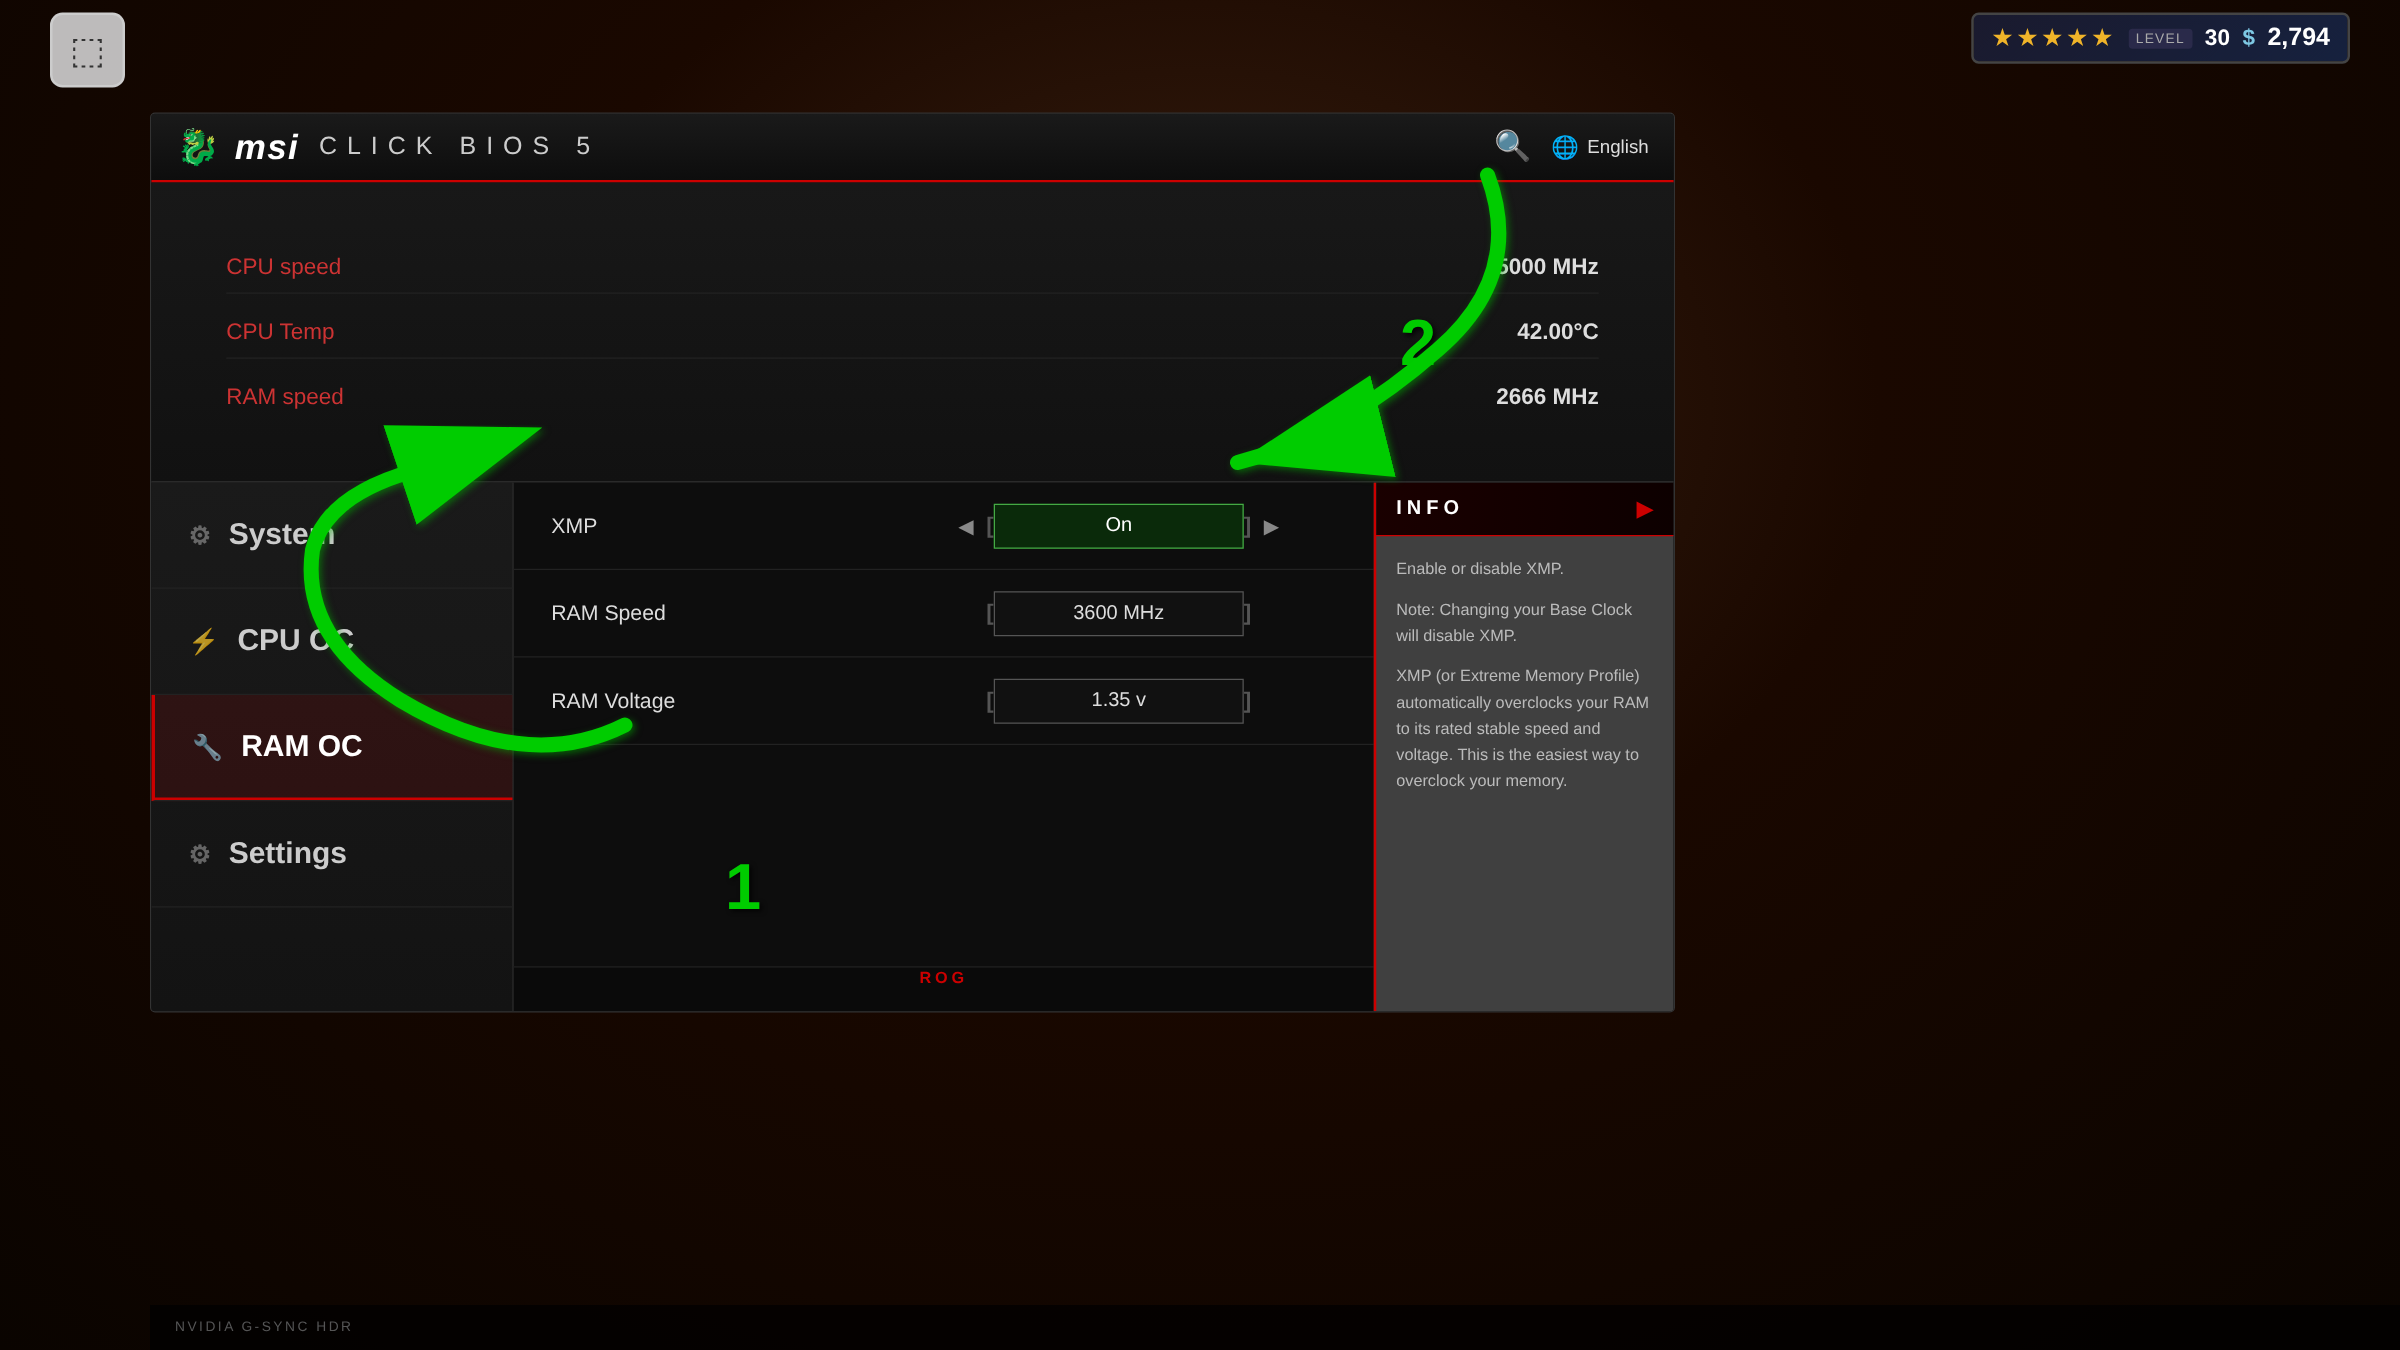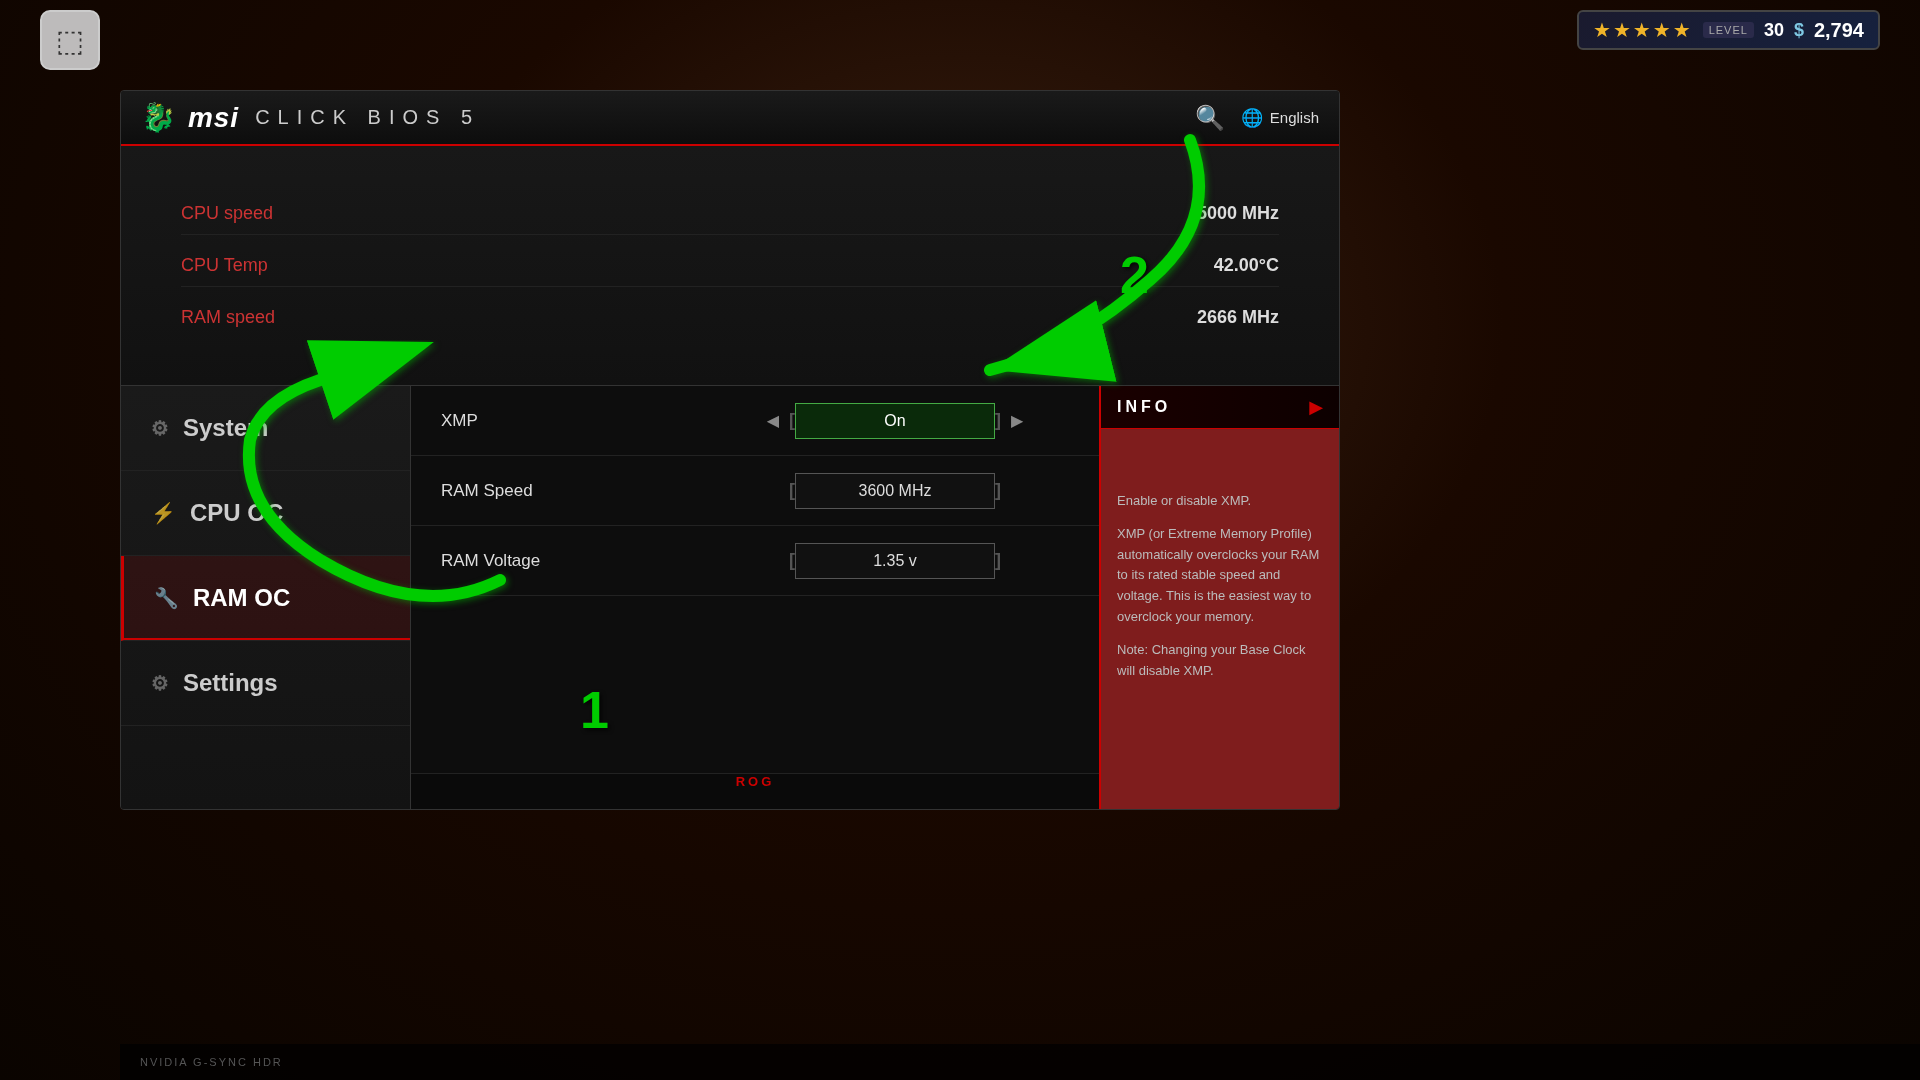--- a/index.html
+++ b/index.html
@@ -345,26 +345,25 @@
     }
     .bracket-left, .bracket-right {
       color: #555;
       font-size: 18px;
       font-weight: bold;
     }
 
     
     .info-panel {
       width: 240px;
-      background: #7f1d1d;
+      background: #404040;
       border-left: 2px solid #cc0000;
       display: flex;
       flex-direction: column;
       flex-shrink: 0;
-      gap: 46px;
     }
     .info-header {
       background: linear-gradient(90deg, #1a0000 0%, #0d0000 100%);
       border-bottom: 1px solid #cc0000;
       padding: 10px 16px;
       display: flex;
       align-items: center;
       justify-content: space-between;
     }
     .info-title {
@@ -575,22 +574,22 @@
       </div>
     </div>
 
     <div class="info-panel">
       <div class="info-header">
         <span class="info-title">INFO</span>
         <span class="info-arrow">▶</span>
       </div>
       <div class="info-body">
         <p>Enable or disable XMP.</p>
+        <p>Note: Changing your Base Clock will disable XMP.</p>
         <p>XMP (or Extreme Memory Profile) automatically overclocks your RAM to its rated stable speed and voltage. This is the easiest way to overclock your memory.</p>
-        <p>Note: Changing your Base Clock will disable XMP.</p>
       </div>
     </div>
 
   </div>
 </div>
 
 <div class="annotation-layer">
 
   <div class="num-label" style="left: 460px; top: 590px;">1</div>
 

